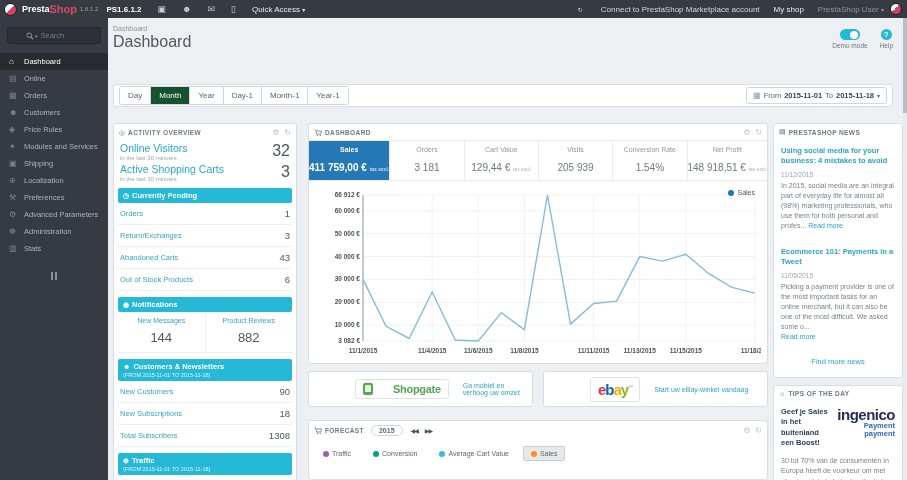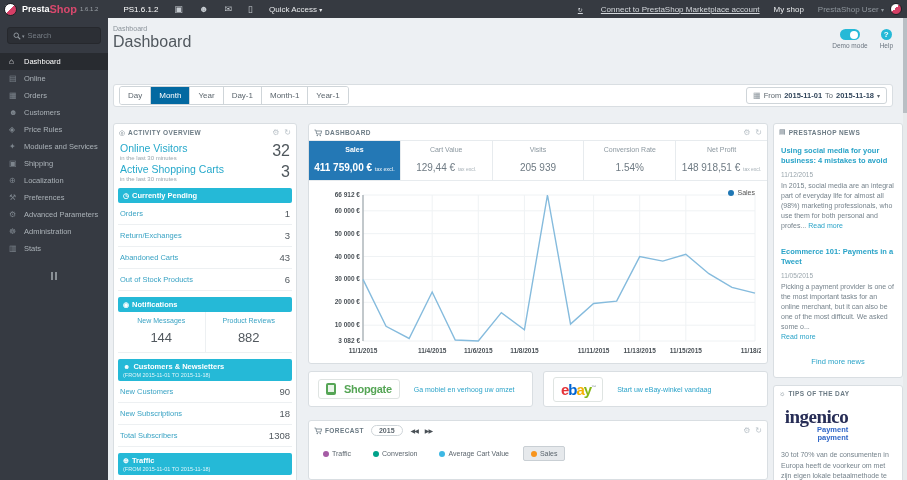--- a/index.html
+++ b/index.html
@@ -7,35 +7,35 @@
     font-family:"Liberation Sans",sans-serif; }
 
   
   .topbar { position:absolute; top:0; left:0; width:907px; height:18px; background:#363a41;
     display:flex; align-items:center; color:#fff; font-size:8px; z-index:20; }
   .logo-circle { width:13px; height:13px; border-radius:50%; margin:0 5px 0 4px;
     background:linear-gradient(135deg,#ffffff 48%,#d53f66 48%); border:1px solid #1f2125; }
   .brand-presta { font-weight:bold; font-size:9px; color:#fff; }
   .brand-shop { font-weight:bold; font-size:11px; color:#d8486d; }
   .brand-ver { font-size:6px; color:#9aa0a6; margin-left:3px; }
-  .ps-ver { font-weight:normal; margin-left:25px; }
+  .ps-ver { font-weight:bold; margin-left:8px; }
   .tb-icon { margin-left:16px; color:#c7ccd1; font-size:9px; cursor:pointer; }
   .quick-access { margin-left:16px; color:#e8eaec; cursor:pointer; }
   .tb-spacer { flex:1; }
-  .tb-link { color:#d4d8dc; cursor:pointer; display:flex; align-items:center; gap:18px;text-decoration:underline; }
+  .tb-link { color:#d4d8dc; cursor:pointer; display:flex; align-items:center; gap:18px; }
   .tb-myshop { margin:0 14px; color:#e8eaec; cursor:pointer; }
   .tb-user { color:#8f969d; cursor:pointer; }
   .avatar { width:12px; height:12px; border-radius:50%; margin:0 5px 0 6px;
     background:linear-gradient(135deg,#fff 45%,#d53f66 45%); border:1px solid #1f2125; }
   .caret { font-size:6px; }
 
   
   .sidebar { position:absolute; top:18px; left:0; width:108px; height:462px; background:#363a42; z-index:10; }
   .search-wrap { margin:9px 7px 9px; background:#2c2f35; border:1px solid #26282d; border-radius:3px;
-    height:17px; display:flex; align-items:center; padding:0 5px; color:#8d949b; }
+    height:17px; display:flex; align-items:center; padding:0 18px; color:#8d949b; }
   .search-wrap svg { flex:none; }
   .search-caret { font-size:5px; margin:0 3px 0 1px; color:#8d949b; }
   .search-input { background:transparent; border:none; outline:none; width:58px;
     font-size:7.5px; color:#aab1b8; font-family:inherit; }
   .search-input::placeholder { color:#767d85; }
   .nav-item { height:17px; display:flex; align-items:center; padding-left:9px;
     color:#abb2b8; font-size:7.5px; cursor:pointer; }
   .nav-item .nav-icon { width:15px; color:#7d858d; font-size:8px; }
   .nav-item.active { background:#282b30; color:#ffffff; }
   .nav-item.active .nav-icon { color:#e7e9eb; }
@@ -54,21 +54,21 @@
     background:#fff; border-radius:50%; }
   .help-circle { width:11px; height:11px; border-radius:50%; background:#25b9d7; color:#fff;
     font-size:8px; font-weight:bold; line-height:11px; text-align:center; margin:0 auto 2px; }
 
   .toolbar { margin:33px 10px 0 0; background:#fff; border:1px solid #d9dee2; border-radius:3px;
     height:23px; display:flex; align-items:center; justify-content:space-between; padding:0 5px; }
   .btn-group { display:flex; border:1px solid #cfd5d9; border-radius:3px; overflow:hidden; }
   .btn-group button { font-size:8px; padding:4px 8px; background:#fff; border:none;
     border-left:1px solid #cfd5d9; color:#5b656d; font-family:inherit; cursor:pointer; }
   .btn-group button:first-child { border-left:none;text-align:right; }
-  .btn-group button.active { background:#0369a1; color:#fff; }
+  .btn-group button.active { background:#14532d; color:#fff; }
   .date-box { border:1px solid #cfd5d9; border-radius:3px; font-size:7.5px; color:#5b656d;
     padding:3px 6px; display:flex; gap:3px; align-items:center; background:#fff; cursor:pointer; }
   .date-val { font-weight:bold; color:#33475c; }
   .cal-icon { color:#8b959c; font-size:8px; }
 
   .columns { display:flex; margin-top:16px; }
   .col-left { width:184px; }
   .col-center { width:460px; margin:0 5px 0 11px; }
   .col-right { width:130px; }
 
@@ -113,21 +113,21 @@
   .chart-wrap { position:relative; padding:6px 4px 2px 6px; }
   .chart-legend { position:absolute; top:8px; right:12px; font-size:7px; color:#555;
     display:flex; align-items:center; gap:3px; cursor:pointer; }
   .legend-dot { width:6px; height:6px; border-radius:50%; }
 
   
   .banners { display:flex; gap:10px; margin-bottom:13px; }
   .banner { flex:1; background:#fff; border:1px solid #d9dee2; border-radius:3px; height:36px;
     display:flex; align-items:center; padding:0 9px; }
   .logo-box { border:1px solid #dfe4e2; border-radius:3px; padding:3px 7px; display:flex;
-    align-items:center; gap:8px; background:#fff; }
+    align-items:center; gap:20px; background:#fff;margin-left:37px; }
   .shopgate-phone { width:10px; height:12px; background:#55a555; border-radius:2px; position:relative; }
   .shopgate-phone::after { content:""; position:absolute; left:2px; top:2px; width:6px; height:7px; background:#e9f4e9; }
   .shopgate-text { font-size:11px; font-weight:bold; color:#55a555; letter-spacing:-.3px; }
   .banner-link { font-size:7px; color:#2ba3c9; margin-left:14px; cursor:pointer; }
   .ebay-word { font-size:15px; font-weight:bold; letter-spacing:-1px; }
   .ebay-tm { font-size:5px; color:#9aa4ab; vertical-align:super; }
 
   
   .year-pill { border:1px solid #cfd5d9; border-radius:8px; padding:1px 7px; font-size:7px;
     font-weight:bold; color:#5b656d; margin-left:7px; cursor:pointer; }
@@ -144,21 +144,21 @@
   .article { padding:7px 7px 9px; }
   .article-title { font-size:7.5px; font-weight:bold; color:#29a3c8; line-height:1.35; cursor:pointer; }
   .article-date { font-size:6.5px; color:#9aa6ad; margin:5px 0 3px; }
   .article-body { font-size:7px; color:#76838c; line-height:1.42; }
   .read-more { color:#29a3c8; cursor:pointer; }
   .find-more { text-align:center; font-size:7.5px; color:#29a3c8; padding:6px 0 11px; cursor:pointer; }
   .tips-body { padding:7px 7px 6px; }
   .tips-top { display:flex; }
   .tips-heading { width:41%; font-size:7.5px; font-weight:bold; color:#2c3c5c; line-height:1.4; }
   .ing-logo { width:59%; text-align:right; }
-  .ing-main { font-size:19px; font-weight:bold; color:#272d56; letter-spacing:-.5px; line-height:1;font-family:Liberation Serif, serif; }
+  .ing-main { font-size:15px; font-weight:bold; color:#272d56; letter-spacing:-.5px; line-height:1; }
   .ing-sub { font-size:7.5px; font-weight:bold; color:#2f66c8; line-height:1.15; }
   .tips-text { font-size:7px; color:#76838c; line-height:1.5; margin-top:7px; }
 
   .scrollbar { position:absolute; right:0; top:18px; width:4px; height:462px; background:#e8eaec; z-index:30; }
   .scroll-thumb { width:4px; height:95px; background:#b9bfc4; }
 </style>
 </head>
 <body>
 
 <div class="topbar">
@@ -371,20 +371,24 @@
           <span class="hd-title">DASHBOARD</span>
           <span class="hd-icons">
               <span>⚙</span>
               <span>↻</span>
             </span>
         </div>
         <div class="kpi-row">
           <div class="kpi active">
               <div class="kpi-label">Sales</div>
               <div class="kpi-value"><span>411 759,00 €</span> <span class="kpi-note">tax excl.</span></div>
+            </div>
+          <div class="kpi">
+              <div class="kpi-label">Orders</div>
+              <div class="kpi-value"><span>3 181</span></div>
             </div>
           <div class="kpi">
               <div class="kpi-label">Cart Value</div>
               <div class="kpi-value"><span>129,44 €</span> <span class="kpi-note">tax excl.</span></div>
             </div>
           <div class="kpi">
               <div class="kpi-label">Visits</div>
               <div class="kpi-value"><span>205 939</span></div>
             </div>
           <div class="kpi">
@@ -515,20 +519,21 @@
         <div class="find-more">Find more news</div>
       </div>
 
       <div class="panel" style="min-height:130px;">
         <div class="panel-hd">
           <span class="hd-icon">☼</span>
           <span class="hd-title">TIPS OF THE DAY</span>
         </div>
         <div class="tips-body">
           <div class="tips-top">
+            <div class="tips-heading">Geef je Sales in het buitenland een Boost!</div>
             <div class="ing-logo">
               <div class="ing-main">ingenico</div>
               <div class="ing-sub"><span>Payment</span><br><span>payment</span></div>
             </div>
           </div>
           <div class="tips-text">30 tot 70% van de consumenten in Europa heeft de voorkeur om met zijn eigen lokale betaalmethode te betalen. Met meer dan 150 betaalmethoden, ondersteunen wij uw groei in uw eigenland en daar buiten. En zelfs beter: u kun de belangrijke betaalmethoden activeren met een</div>
         </div>
       </div>
     </div>
 

